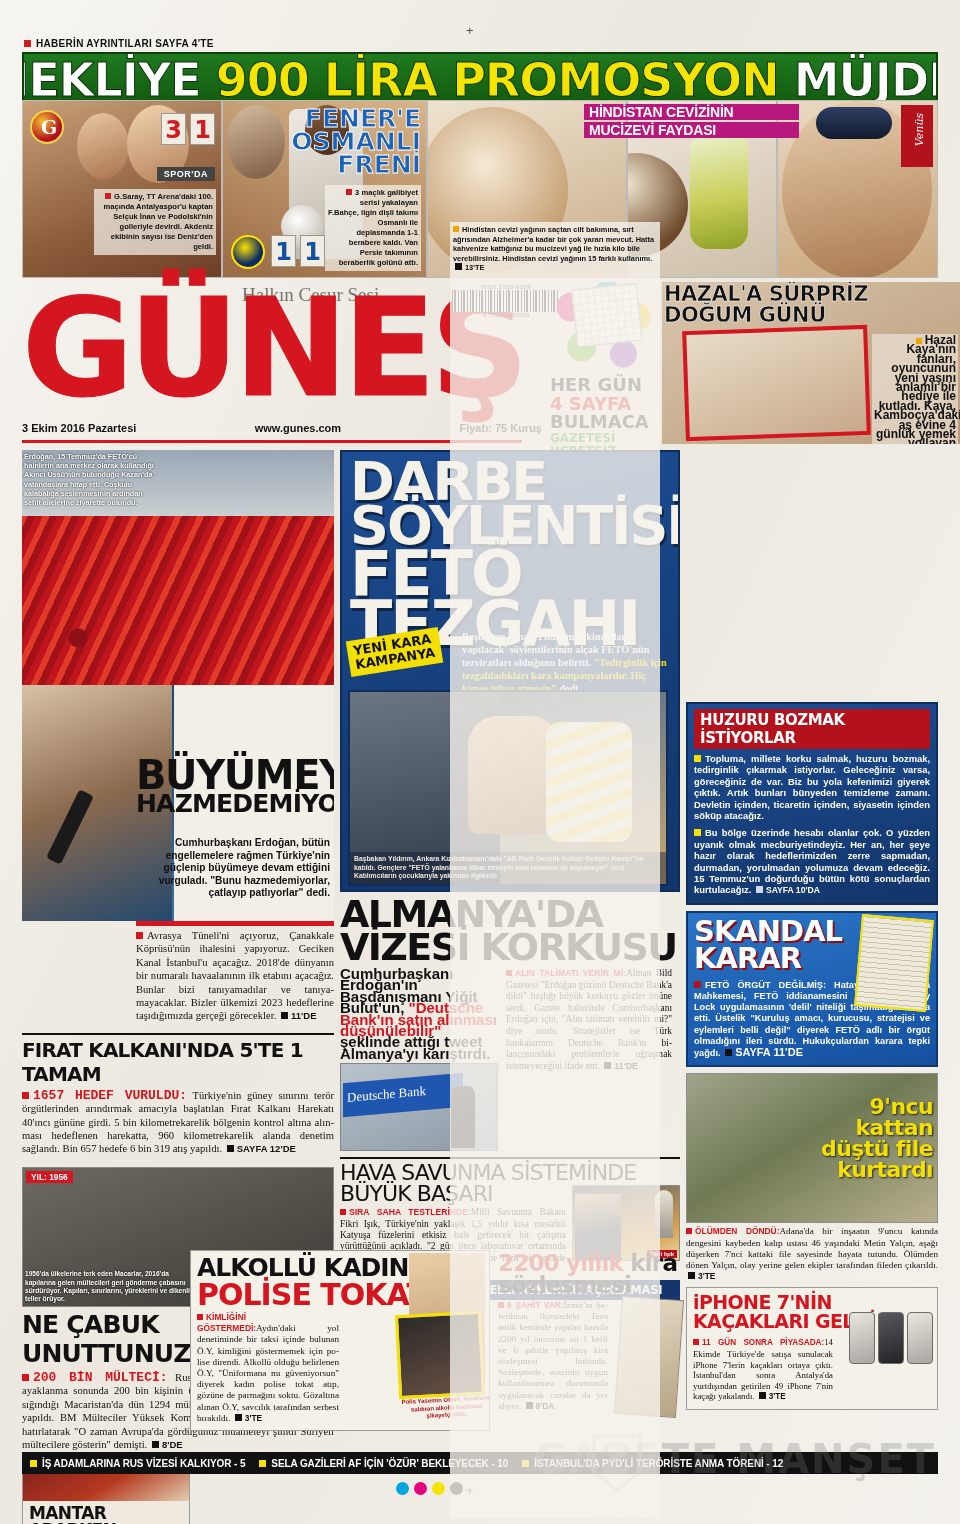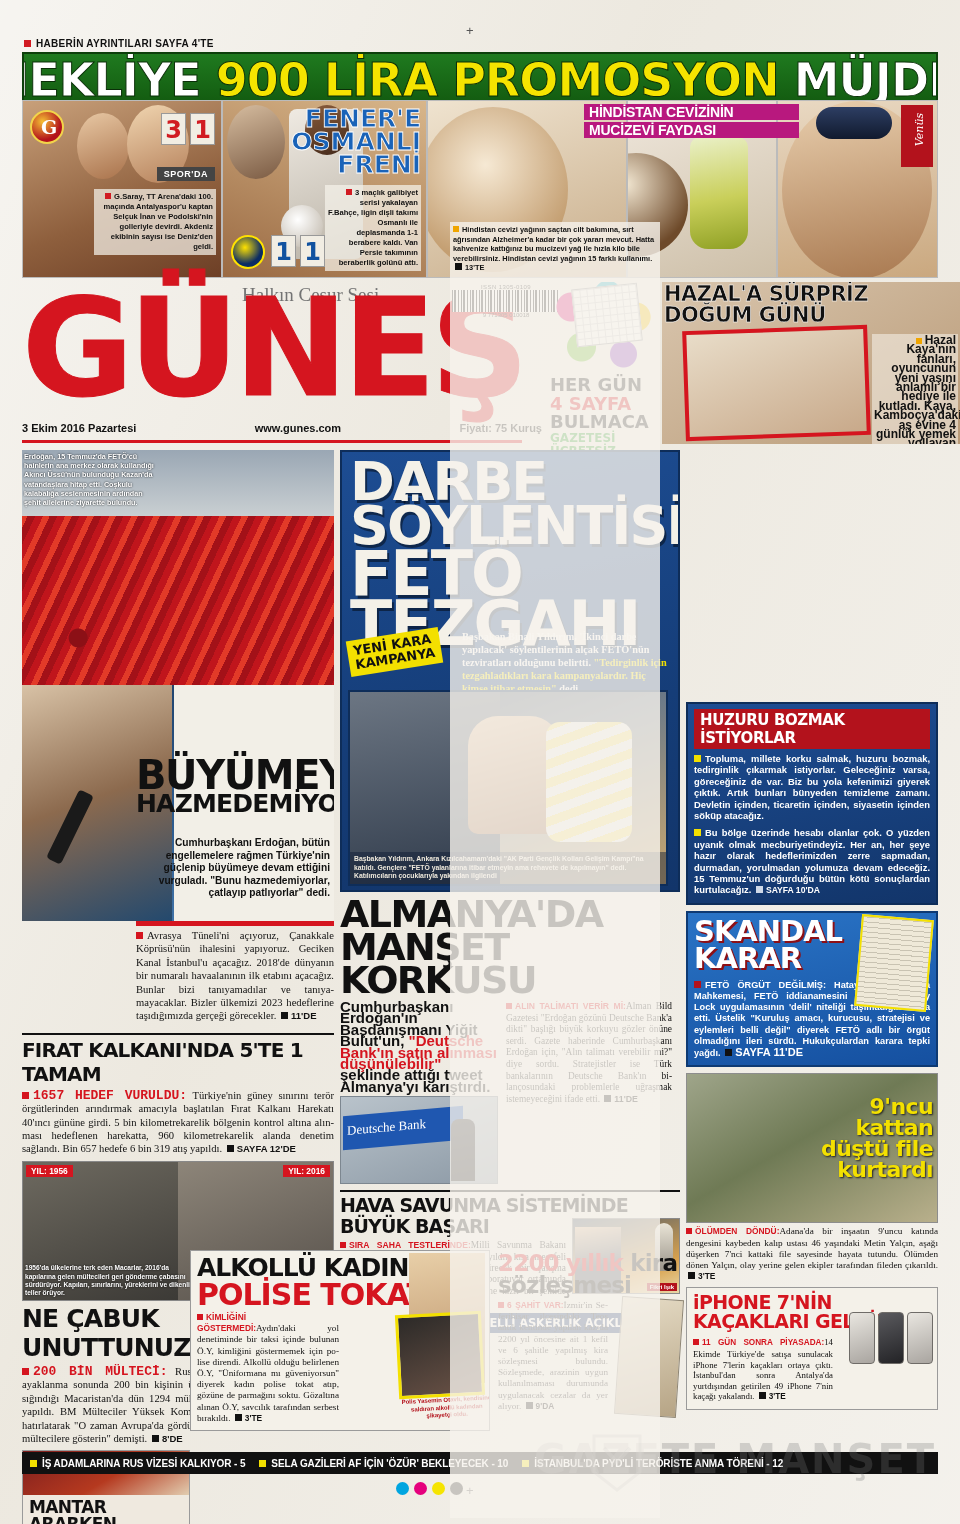--- a/index.html
+++ b/index.html
@@ -165,22 +165,22 @@
     text-align:justify;margin-top:3px;}
   .ser-body .sq{width:7px;height:7px;background:#d5151f;display:inline-block;margin-right:4px;}
   .ser-body .pg{font-weight:bold;font-family:"Liberation Sans",sans-serif;font-size:9.5px;}
   .pgsq{width:7px;height:7px;background:#111;display:inline-block;margin:0 3px 0 2px;}
 
   .boxrule{border-top:2px solid #111;margin-top:5px;}
   .sec-title{font-size:20px;font-weight:bold;font-family:"DejaVu Sans",sans-serif;
     letter-spacing:-.8px;margin-top:3px;color:#111;}
   .lbl{font-size:13px;font-weight:bold;color:#d5151f;font-family:Liberation Mono, monospace;}
 
-  .histphoto{position:relative;height:140px;margin-top:5px;overflow:hidden;display:flex;
-    border:1px solid #888;}
+  .histphoto{position:relative;height:140px;margin-top:11px;overflow:hidden;display:flex;
+    border:1px solid #888;flex-direction:column;}
   .hp{flex:1;position:relative;}
   .hp1{background:linear-gradient(160deg,#6e6a60,#3c3a36);}
   .hp2{background:linear-gradient(160deg,#8d8579,#56504a);}
   .yearbadge{position:absolute;top:3px;font-size:8.4px;font-weight:bold;color:#fff;
     background:#d5151f;padding:1px 5px;}
   .hist-cap{position:absolute;left:2px;bottom:2px;width:175px;font-size:6.6px;line-height:8.4px;
     color:#fff;font-weight:bold;text-shadow:0 0 2px #000;}
 
   .mantar{position:relative;margin-top:5px;border:1px solid #9a9a9a;background:#efe9df;}
   .mantarphoto{height:44px;background:linear-gradient(150deg,#7d1e1e,#b5391f 55%,#e2cdb0);}
@@ -220,21 +220,21 @@
   .dbplaque{position:absolute;left:2px;top:14px;width:120px;height:34px;background:#1f57b0;
     transform:skewY(-5deg);}
   .dbplaque:after{content:"Deutsche Bank";position:absolute;left:4px;top:7px;color:#fff;
     font-size:13px;font-family:"Liberation Serif",serif;}
   .alm-right{width:166px;font-size:9.4px;line-height:11.6px;font-family:"Liberation Serif",serif;
     text-align:justify;}
   .alm-right .sq{width:6px;height:6px;background:#d5151f;display:inline-block;margin-right:3px;}
   .alm-right .k{font-weight:bold;color:#d5151f;font-family:"Liberation Sans",sans-serif;font-size:8.6px;}
 
   .hava{margin-top:6px;border-top:2px solid #111;padding-top:3px;position:relative;}
-  .hava h3{margin:0;font-size:19px;line-height:21px;font-weight:bold;
+  .hava h3{margin:0;font-size:22px;line-height:21px;font-weight:normal;
     font-family:"DejaVu Sans",sans-serif;letter-spacing:-.9px;color:#111;}
   .hava-body{width:226px;font-size:9.4px;line-height:11.4px;font-family:"Liberation Serif",serif;
     text-align:justify;margin-top:3px;}
   .hava-body .sq{width:6px;height:6px;background:#d5151f;display:inline-block;margin-right:3px;}
   .hava-body .k{font-weight:bold;color:#d5151f;font-family:"Liberation Sans",sans-serif;font-size:8.6px;}
   .havaphoto{position:absolute;right:0;top:26px;width:108px;height:76px;overflow:hidden;
     background:linear-gradient(160deg,#4b5a6b,#d9a24e 70%,#e8d7a8);border:1px solid #8a8a8a;}
   .havaphoto .cap{position:absolute;right:2px;bottom:2px;background:#b3121c;color:#fff;
     font-size:6px;font-weight:bold;padding:1px 3px;}
   .bluebar{margin-top:4px;background:#15356e;color:#fff;font-size:11.5px;font-weight:bold;
@@ -490,23 +490,20 @@
           <span class="sq"></span><span class="lbl">1657 HEDEF VURULDU:</span>
           <span>Türkiye'nin güney sınırını terör örgütlerin­den arındırmak amacıyla başlatılan Fırat Kalkanı Harekatı 40'ıncı gününe girdi. 5 bin kilometrekarelik bölgenin kontrol altına alın­ması hedeflenen harekatta, 960 kilometrekarelik alanda denetim sağlandı. Bin 657 hedefe 6 bin 319 atış yapıldı.</span>
           <span class="pgsq"></span><span class="pg">SAYFA 12'DE</span>
         </div>
       </div>
 
       <div class="histphoto">
         <div class="hp hp1">
           <div class="yearbadge" style="left:3px;">YIL: 1956</div>
         </div>
-        <div class="hp hp2">
-          <div class="yearbadge" style="right:3px;">YIL: 2016</div>
-        </div>
         <div class="hist-cap">1956'da ülkelerine terk eden Macarlar, 2016'da kapılarına gelen mültecileri geri gönderme çabasını sürdürüyor. Kapıları, sınırlarını, yüreklerini ve dikenli teller örüyor.</div>
       </div>
 
       <div>
         <div class="sec-title" style="font-size:25px;">NE ÇABUK UNUTTUNUZ!</div>
         <div class="ser-body">
           <span class="sq"></span><span class="lbl">200 BİN MÜLTECİ:</span>
           <span>Rus işgaline karşı 1956 yılındaki ayaklanma sonunda 200 bin kişinin ülkesini terk edip diğer ülkelere sığındığı Macaristan'da dün 1294 mülteciyi almamak için referandum yapıldı. BM Mülteciler Yüksek Ko­miseri Guterres, 200 bin Macar'ı hatırlatarak "O zaman Avrupa'da gördü­ğünüz muameleyi şimdi Suriyeli mültecilere gösterin" demişti.</span>
           <span class="pgsq"></span><span class="pg">8'DE</span>
         </div>
@@ -542,21 +539,21 @@
           <div style="position:absolute;left:0;top:0;width:150px;height:196px;background:linear-gradient(170deg,#6c7683,#2f3a4a);"></div>
           <div style="position:absolute;left:118px;top:24px;width:92px;height:118px;background:linear-gradient(165deg,#e3c3a0,#9a6a48);border-radius:30px 30px 10px 10px;"></div>
           <div style="position:absolute;left:196px;top:30px;width:86px;height:120px;background:repeating-linear-gradient(160deg,#f2e27a 0 9px,#e8e8e4 9px 18px);border-radius:14px;"></div>
           <div class="mainphoto-cap">Başbakan Yıldırım, Ankara Kızılcahamam'daki "AK Parti Gençlik Kolları Gelişim Kampı"na katıldı. Gençlere "FETÖ yalanlarına itibar etmeyin ama rehavete de kapılmayın" dedi. Katılımcıların çocuklarıyla yakından ilgilendi</div>
         </div>
       </div>
 
       <div class="almanya">
         <h2>
           <span>ALMANYA'DA</span><br>
-          <span>MANŞET KORKUSU</span>
+          <span>VİZESİ KORKUSU</span>
         </h2>
         <div class="alm-grid">
           <div class="alm-left">
             <div class="hl">
               <span>Cumhurbaşkanı Erdoğan'ın Başdanışmanı Yiğit Bulut'un, </span><i>"Deutsche Bank'ın satın alınması düşünü­lebilir"</i><span> şeklinde attığı tweet Almanya'yı karıştırdı.</span>
             </div>
             <div class="dbphoto">
               <div class="dbplaque"></div>
               <div style="position:absolute;right:22px;top:22px;width:24px;height:62px;background:linear-gradient(170deg,#2a2a2e,#0f0f12);border-radius:8px 8px 0 0;"></div>
             </div>

